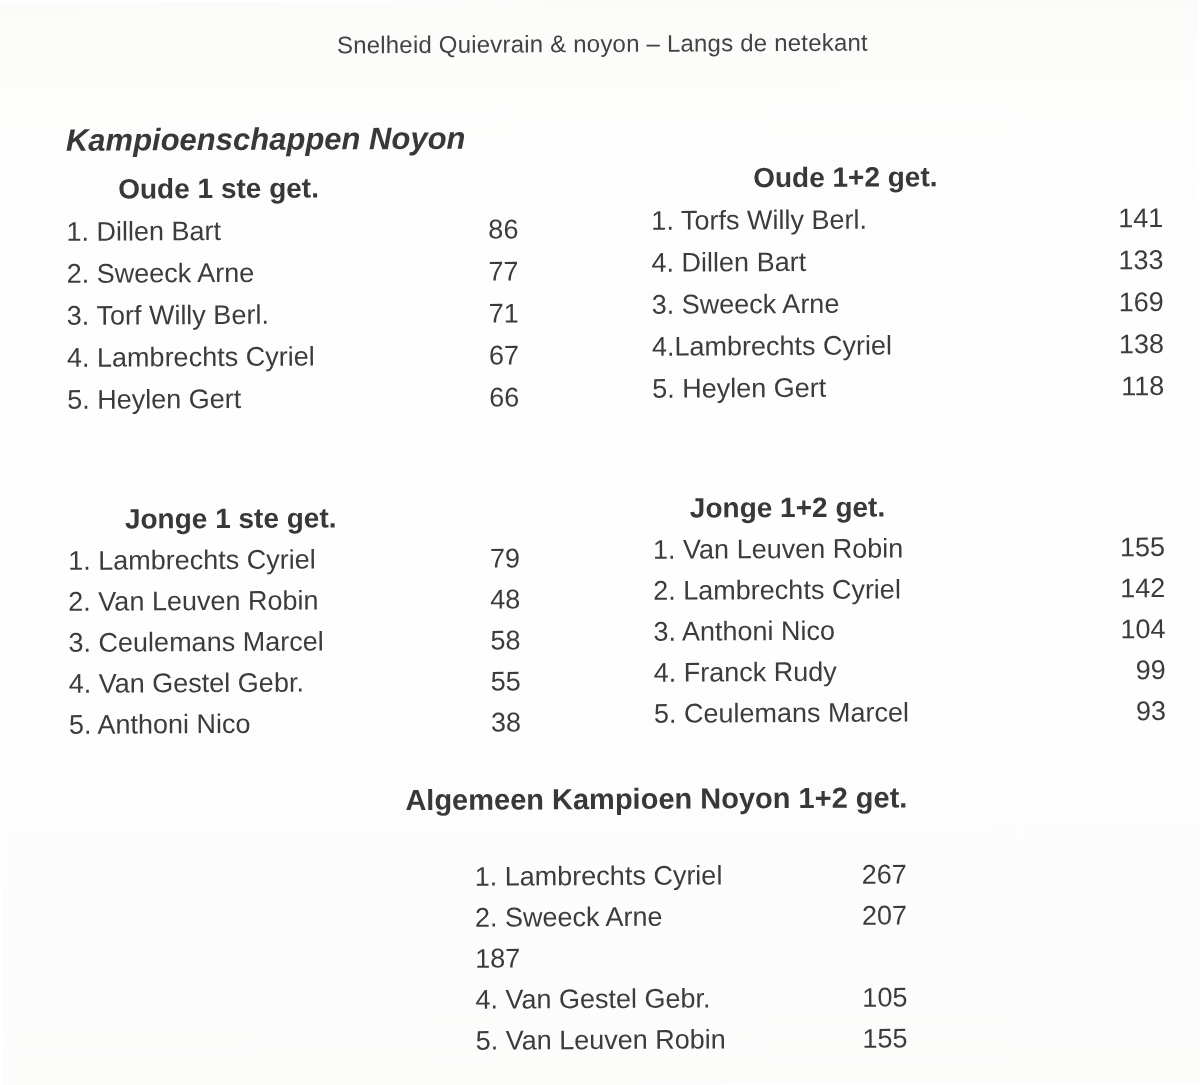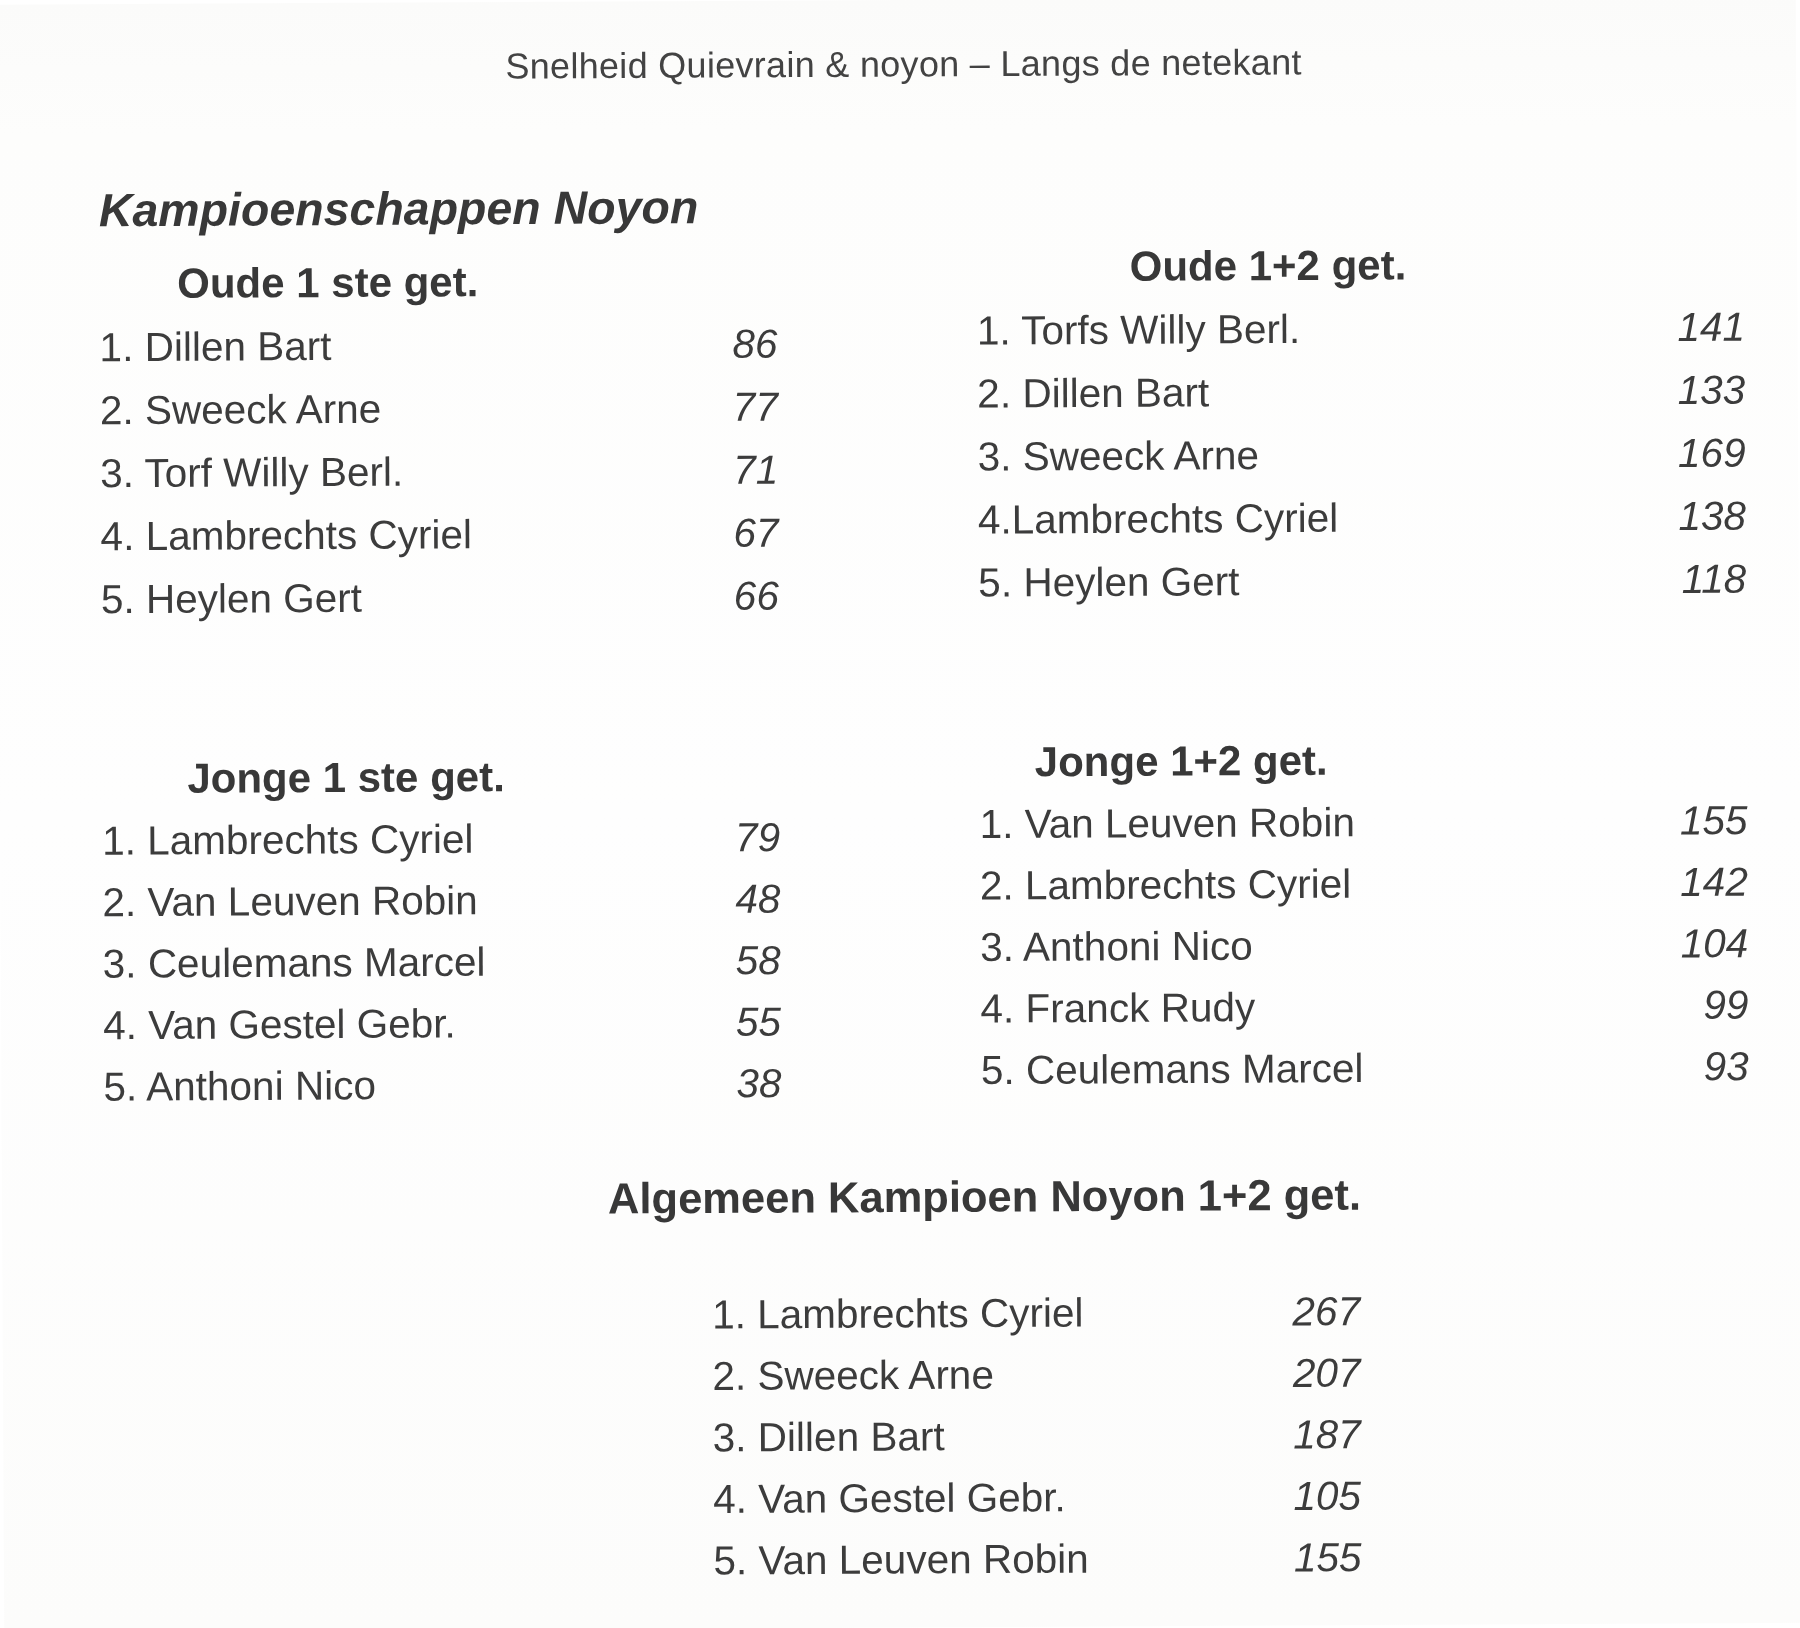--- a/index.html
+++ b/index.html
@@ -52,21 +52,20 @@
   .row {
     display: flex;
     justify-content: space-between;
     align-items: baseline;
     font-size: 27px;
     line-height: 42px;
     white-space: nowrap;
   }
   .row .pts {
     font-size: 27px;
-    font-style: italic;
   }
   
   #list-oude-1ste { left: 68px;  top: 166px; width: 452px; }
   #list-oude-1ste .hd { padding-left: 52px; }
 
   #list-oude-12   { left: 653px; top: 158px; width: 512px; }
   #list-oude-12 .hd { padding-left: 102px; }
 
   #list-jonge-1ste { left: 68px;  top: 496px; width: 452px; }
   #list-jonge-1ste .hd { padding-left: 57px; }
@@ -123,21 +122,21 @@
     </div>
   </div>
 
   <div class="list" id="list-oude-12">
     <div class="hd">Oude 1+2 get.</div>
     <div class="row">
       <span class="nm">1. Torfs Willy Berl.</span>
       <span class="pts">141</span>
     </div>
     <div class="row">
-      <span class="nm">2. Dillen Bart</span>
+      <span class="nm">4. Dillen Bart</span>
       <span class="pts">133</span>
     </div>
     <div class="row">
       <span class="nm">3. Sweeck Arne</span>
       <span class="pts">169</span>
     </div>
     <div class="row">
       <span class="nm">4.Lambrechts Cyriel</span>
       <span class="pts">138</span>
     </div>
@@ -200,21 +199,20 @@
   <div class="list" id="list-algemeen">
     <div class="row">
       <span class="nm">1. Lambrechts Cyriel</span>
       <span class="pts">267</span>
     </div>
     <div class="row">
       <span class="nm">2. Sweeck Arne</span>
       <span class="pts">207</span>
     </div>
     <div class="row">
-      <span class="nm">3. Dillen Bart</span>
       <span class="pts">187</span>
     </div>
     <div class="row">
       <span class="nm">4. Van Gestel Gebr.</span>
       <span class="pts">105</span>
     </div>
     <div class="row">
       <span class="nm">5. Van Leuven Robin</span>
       <span class="pts">155</span>
     </div>

